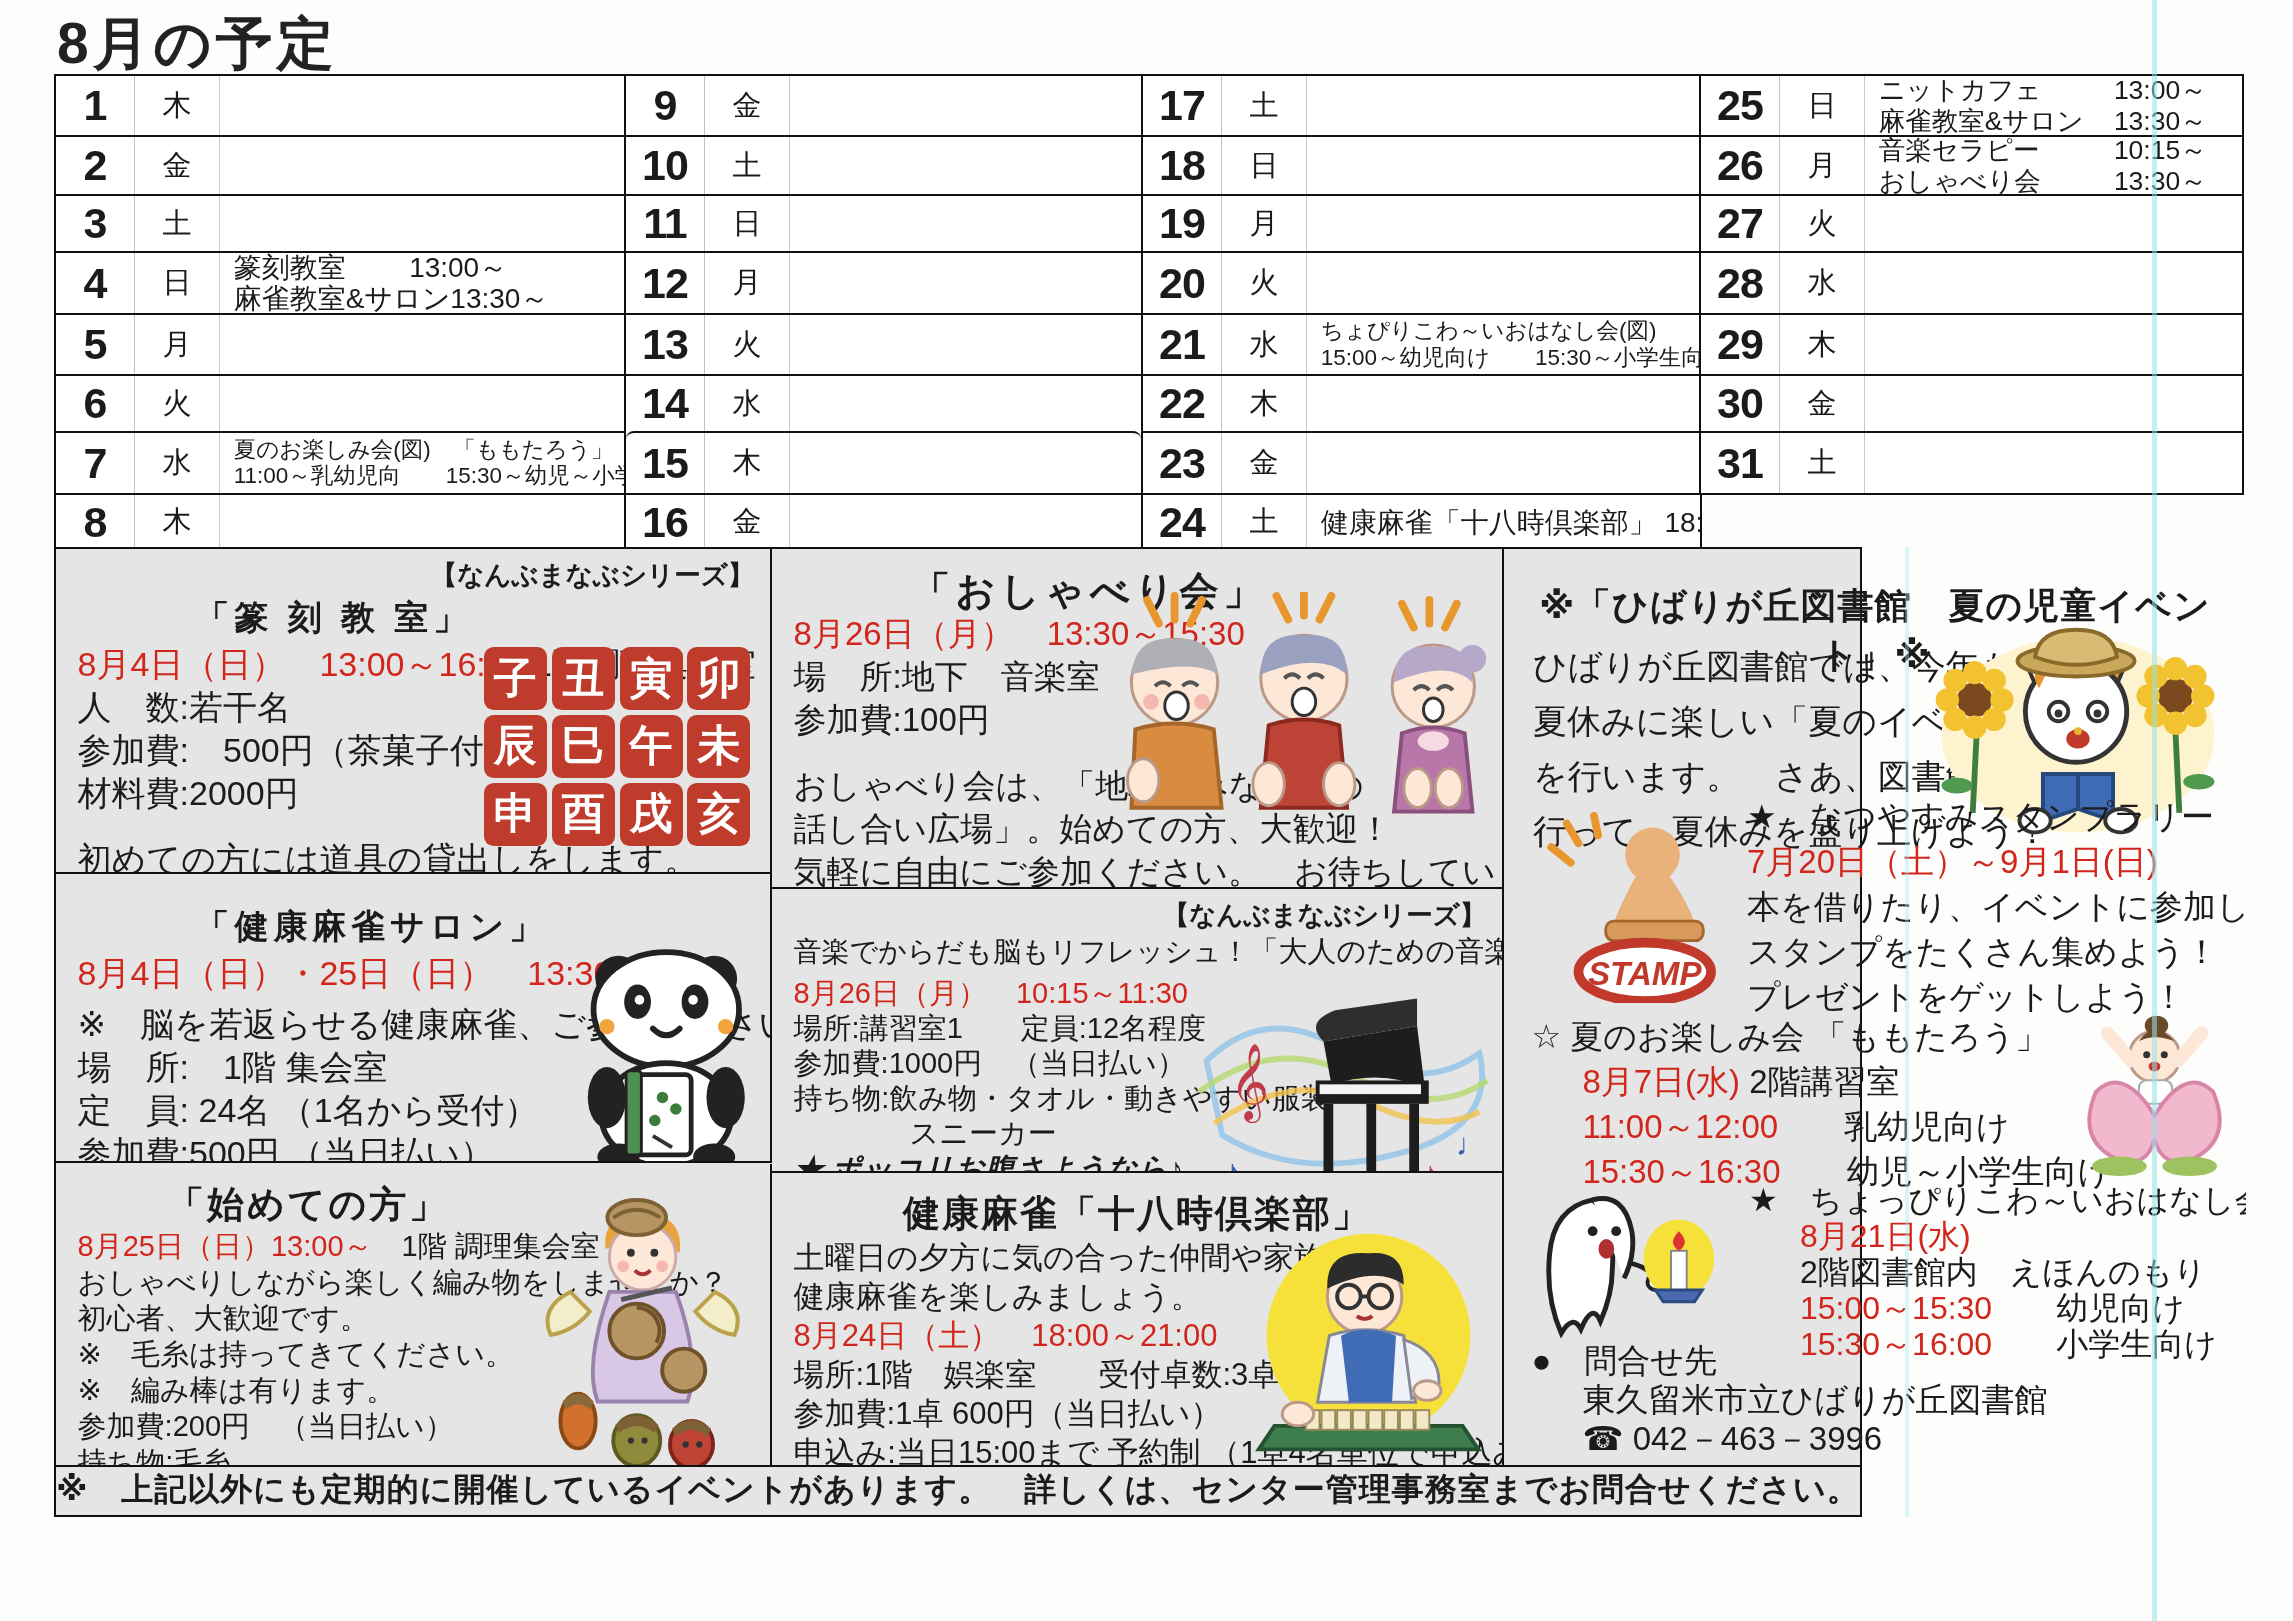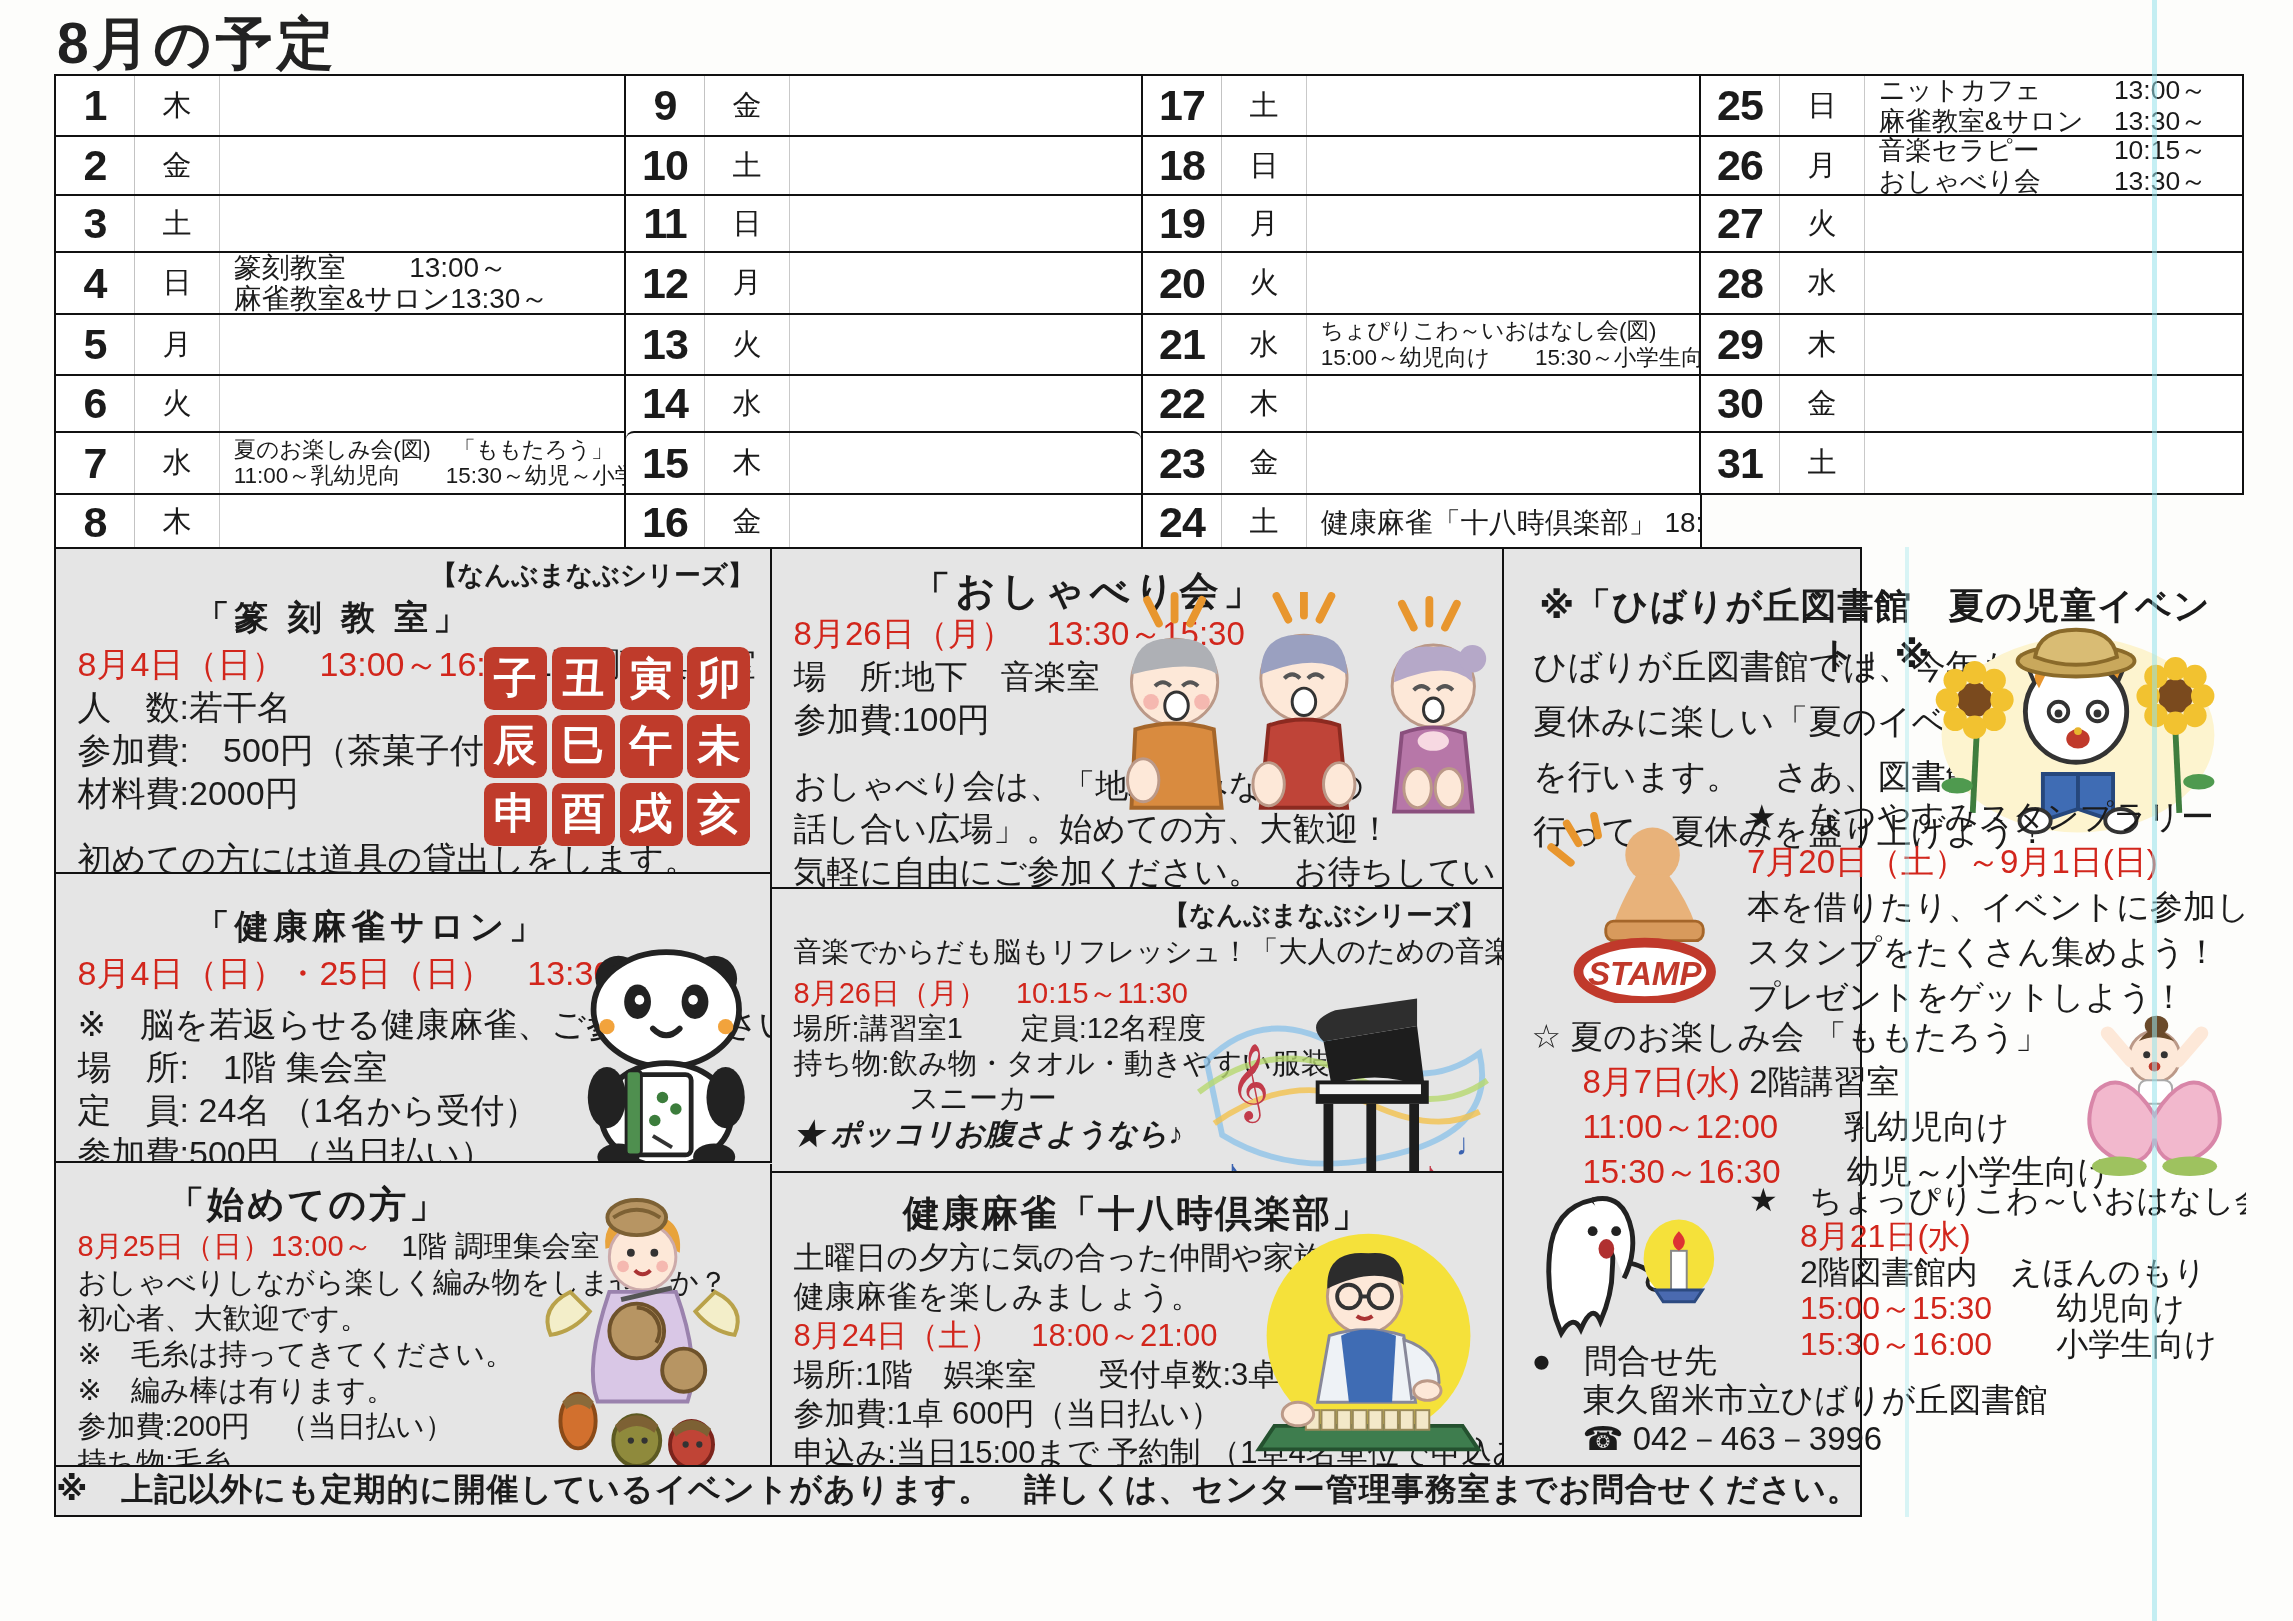--- a/index.html
+++ b/index.html
@@ -433,20 +433,21 @@
     </div>
 
     <div class="bx bdr bdb b5" style="left:716px;top:340px;width:732px;height:284px;">
       <div class="pad">
         <div class="series">【なんぶまなぶシリーズ】</div>
         <div style="padding-top:31px;width:647px;">
             <div class="ln"><span class="ksm">音楽でからだも脳もリフレッシュ！</span><span class="k">「大人のための音楽セラピー」</span></div>
             <div class="ln sp2">&nbsp;</div>
             <div class="ln"><span class="r">8月26日（月）　10:15～11:30</span></div>
             <div class="ln"><span class="k">場所:講習室1　　定員:12名程度</span></div>
+            <div class="ln"><span class="k">参加費:1000円　（当日払い）</span></div>
             <div class="ln"><span class="k">持ち物:飲み物・タオル・動きやすい服装</span></div>
             <div class="ln"><span class="k">　　　　スニーカー</span></div>
             <div class="ln ital"><span class="k">★ ポッコリお腹さようなら♪</span></div>
           </div>
         <svg width="314" height="230" viewBox="0 0 160 118" style="position:absolute;right:2px;top:94px;">
           <path d="M10 40 Q40 10 80 34 Q120 58 150 36 Q158 70 120 84 Q60 104 18 78 Z" fill="none" stroke="#8fc3e8" stroke-width="3" opacity="0.8"></path>
           <path d="M6 56 Q46 26 86 48 Q126 70 154 50" fill="none" stroke="#b7d86f" stroke-width="3" opacity="0.8"></path>
           <path d="M14 72 Q54 44 94 62 Q128 78 150 66" fill="none" stroke="#f2c24e" stroke-width="3" opacity="0.8"></path>
           <path d="M70 30 L118 22 L122 54 Q100 44 74 52 Z" fill="#1d1d1d"></path>
           <path d="M70 30 Q60 20 76 14 L118 8 L118 22 Z" fill="#2e2e2e"></path>

